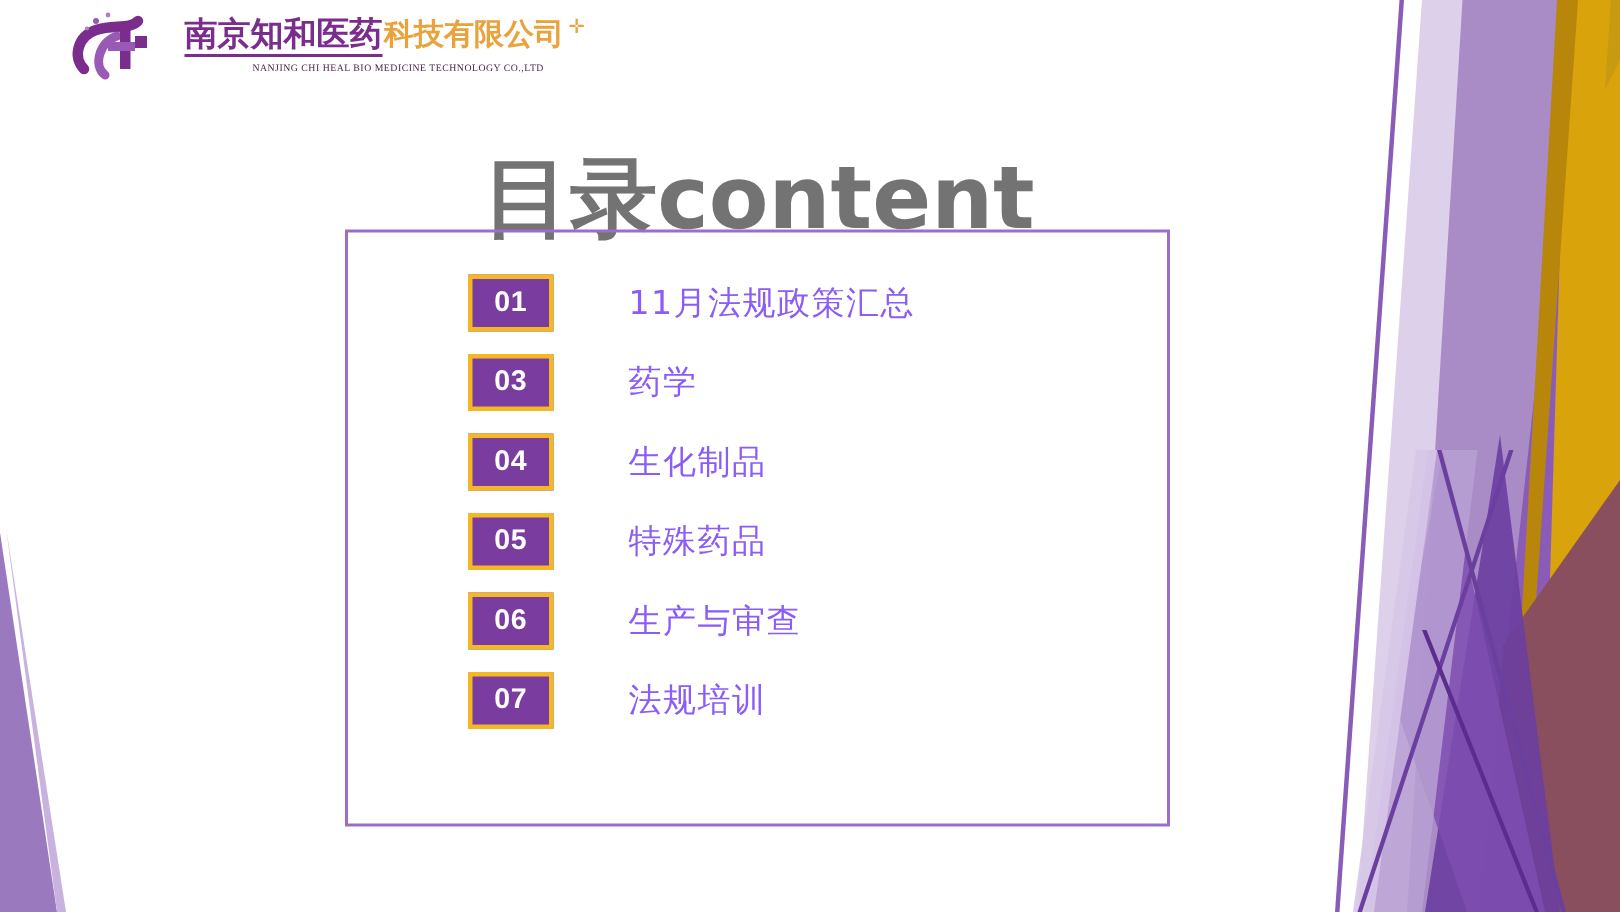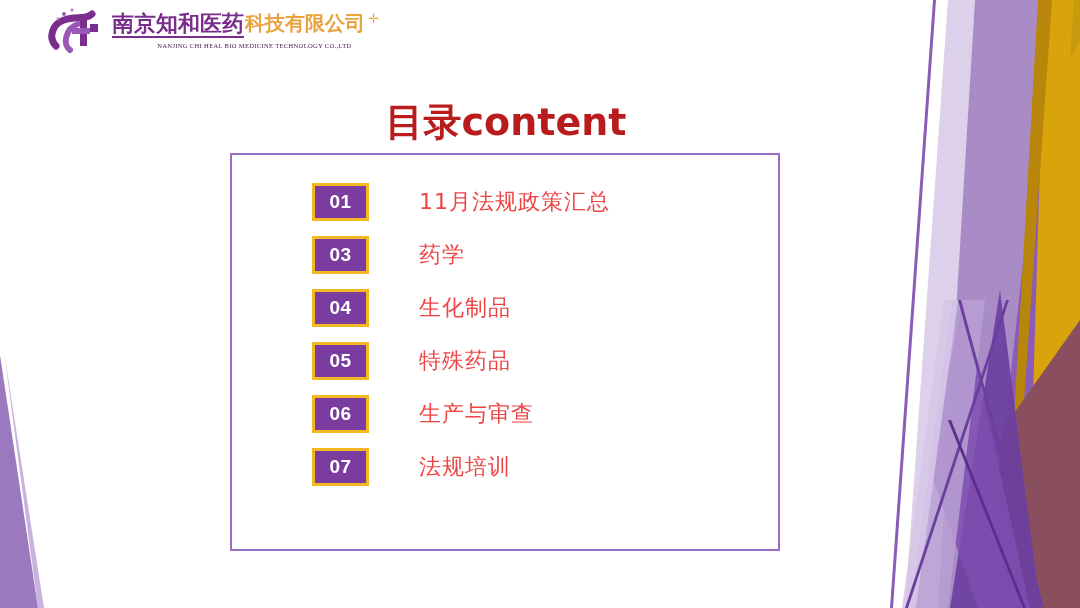--- a/index.html
+++ b/index.html
@@ -30,21 +30,21 @@
     height: 608px;
   }
 
   
   #logo {
     position: absolute;
     left: 46px;
     top: 6px;
     display: flex;
     align-items: center;
-    gap: 4px;
+    gap: 15px;
   }
   #logo-mark {
     width: 62px;
     height: 48px;
     flex: none;
   }
   #logo-text-wrap {
     display: flex;
     flex-direction: column;
     justify-content: center;
@@ -94,23 +94,23 @@
   }
 
   
   #page-title {
     position: absolute;
     left: 230px;
     top: 103px;
     width: 552px;
     text-align: center;
     font-family: "DejaVu Sans", sans-serif;
-    font-size: 38px;
-    font-weight: bold;
-    color: #b91c1c;
+    font-size: 58px;
+    font-weight: bold;
+    color: #737373;
     letter-spacing: 0px;
     line-height: 1;
     white-space: nowrap;
   }
 
   
   #content-frame {
     position: absolute;
     left: 230px;
     top: 153px;
@@ -150,21 +150,21 @@
     font-weight: bold;
     display: flex;
     align-items: center;
     justify-content: center;
     letter-spacing: 0.5px;
   }
   .toc-label {
     margin-left: 50px;
     font-family: "DejaVu Sans", sans-serif;
     font-size: 22px;
-    color: #ef4444;
+    color: #8b5cf6;
     letter-spacing: 1px;
     white-space: nowrap;
   }
 </style>
 </head>
 <body>
 
 <div id="slide">
 
   <div class="deco-layer">

